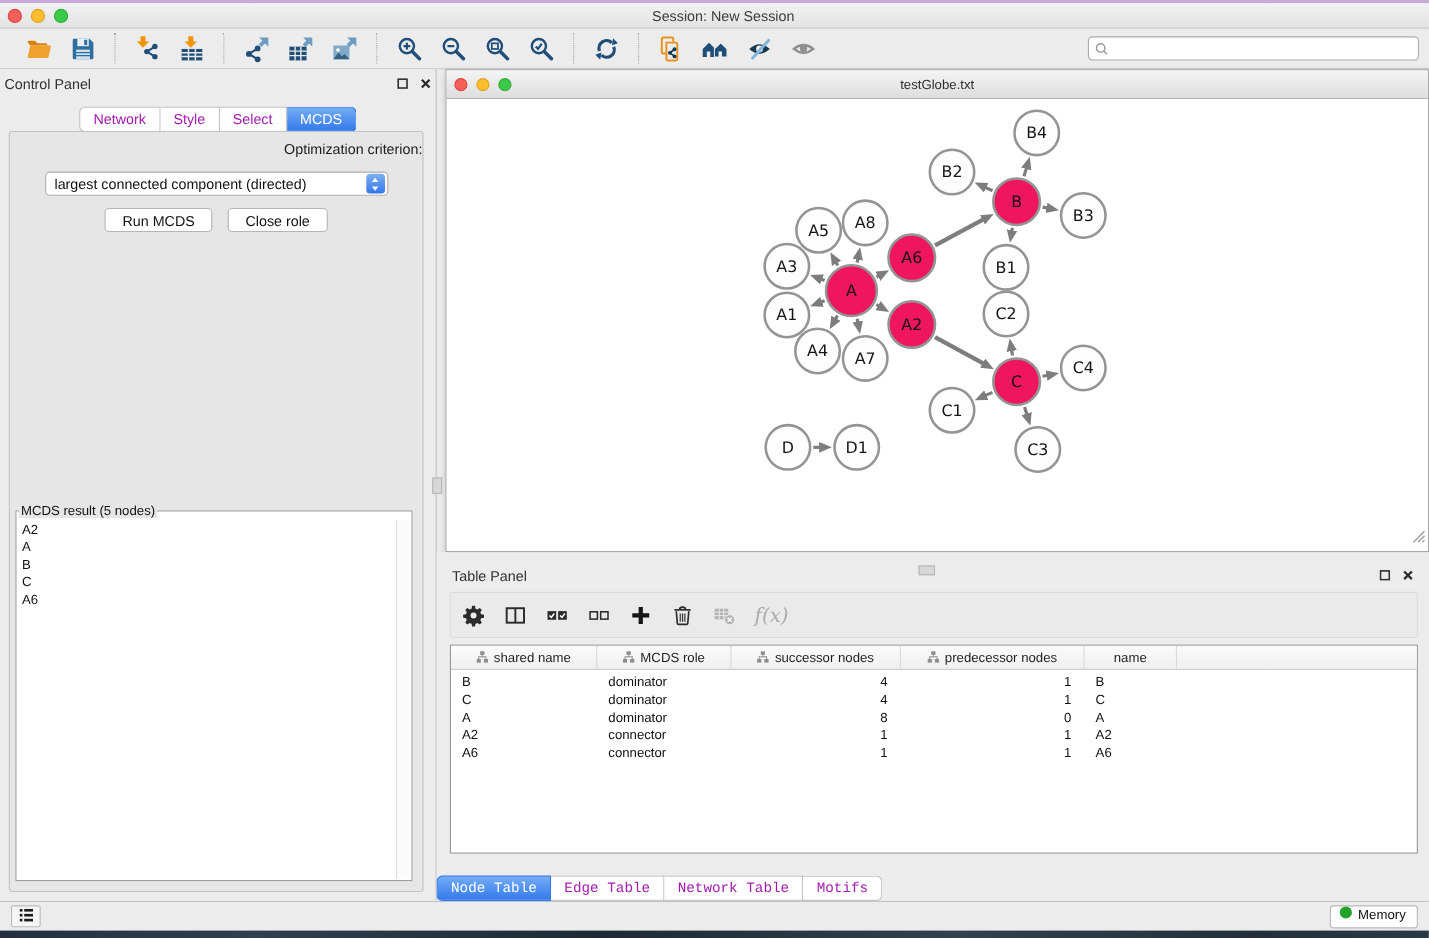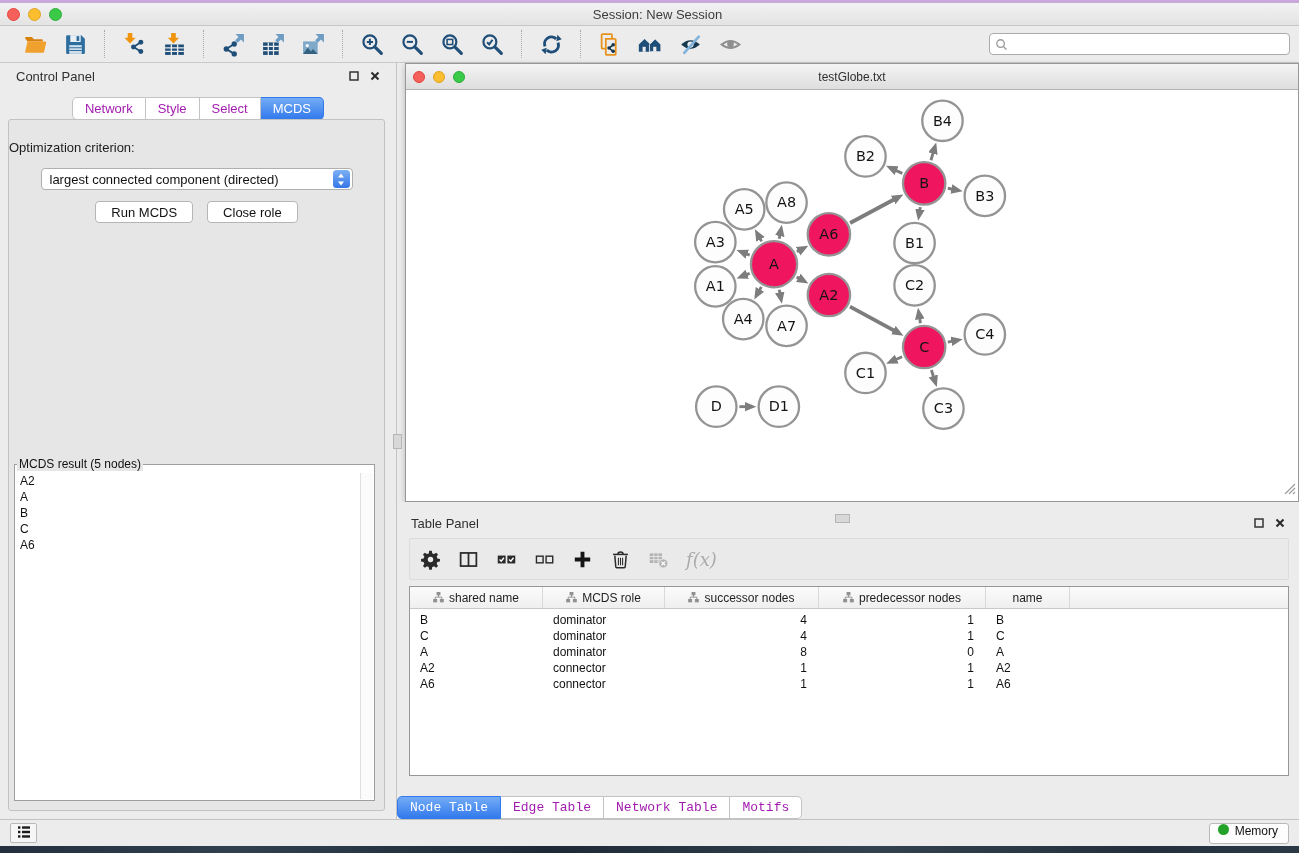--- a/index.html
+++ b/index.html
@@ -27,32 +27,32 @@
   .ticon{display:inline-flex;}
   .tbtn svg{width:25px;height:25px;}
   .search-wrap{margin-left:auto;margin-right:9px;}
   .search{width:294px;height:20px;background:#fff;border:1px solid #ABABAB;border-radius:4px;
     display:flex;align-items:center;padding-left:5px;}
   .search input{border:none;outline:none;flex:1;font-size:12px;background:transparent;margin-left:3px;}
   
   .main{display:flex;height:756px;position:relative;}
   
   .control-panel{width:397px;background:#ECECEC;position:relative;border-right:1px solid #C4C4C4;box-sizing:border-box;}
-  .panel-header{height:26px;display:flex;align-items:center;padding:0 16px;font-size:13px;color:#2F2F2F;}
+  .panel-header{height:26px;display:flex;align-items:center;padding:0 4px;font-size:13px;color:#2F2F2F;}
   .panel-ctrls{margin-left:auto;display:flex;gap:11px;align-items:center;}
   .pbtn{background:none;border:none;padding:0;display:flex;cursor:default;}
   .seg-tabs{display:flex;justify-content:center;margin-top:8px;}
   .seg-tab{font-size:13px;padding:2px 12px;height:17px;line-height:17px;background:#fff;
     border:1px solid #C3C3C3;border-left:none;color:#a21caf;cursor:default;}
   .seg-tab:first-child{border-left:1px solid #C3C3C3;border-radius:5px 0 0 5px;}
   .seg-tab:last-child{border-radius:0 5px 5px 0;}
   .seg-tab.active{background:linear-gradient(#74ACF6,#3279EC);border-color:#3279EC;color:#fff;}
   .cp-body{position:absolute;left:8px;right:11px;top:56px;bottom:8px;background:#E6E6E6;
     border:1px solid #C2C2C2;border-radius:3px;}
-  .opt-label{text-align:left;font-size:13px;color:#1c1c1c;margin-top:20px;}
+  .opt-label{text-align:right;font-size:13px;color:#1c1c1c;margin-top:8px;}
   .combo{width:312px;height:22px;margin:13px auto 0 auto;background:#fff;border:1px solid #AFAFAF;
     border-radius:4px;display:flex;align-items:center;box-sizing:border-box;cursor:default;}
   .combo-text{flex:1;font-size:13px;padding-left:8px;color:#111;white-space:nowrap;overflow:hidden;}
   .combo-btn{width:17px;height:18px;margin:1px 2px 1px 0;border-radius:3.5px;
     background:linear-gradient(#7CB0F4,#3476E8);display:flex;align-items:center;justify-content:center;}
   .btn-row{display:flex;justify-content:center;gap:14px;margin-top:11px;}
   .btn{background:#fff;border:1px solid #B5B5B5;border-radius:4px;font-size:13px;color:#111;
     height:22px;padding:0 15px;cursor:default;}
   fieldset.mcds{position:absolute;left:5px;right:9px;top:337px;bottom:9px;margin:0;
     border:1px solid #9E9E9E;background:#fff;padding:0;}

